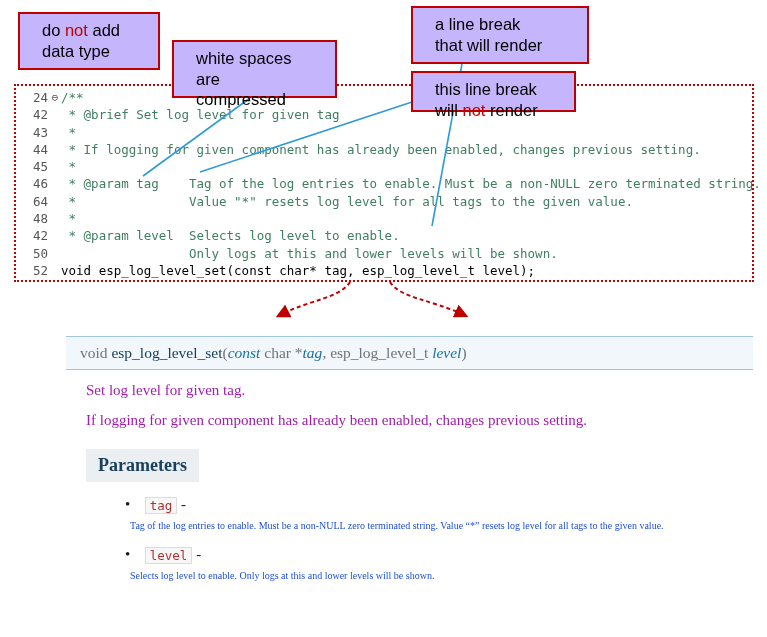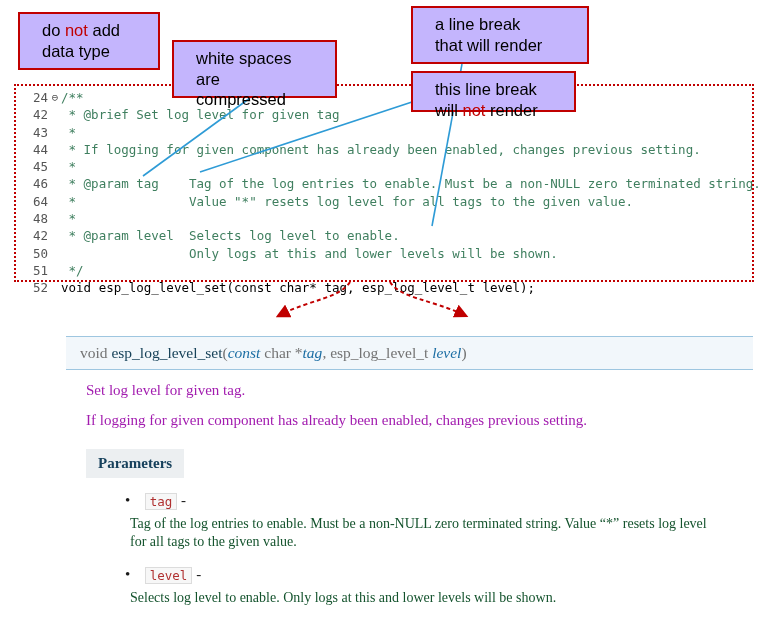--- a/index.html
+++ b/index.html
@@ -160,21 +160,21 @@
     font-size: 15px;
     color: #a21caf;
     font-family: Liberation Serif, serif;
     line-height: 1.35;
   }
   #params-header {
     margin: 18px 0 0 34px;
     display: inline-block;
     background: #eceff1;
     padding: 6px 12px;
-    font-size: 15px;
+    font-size: 18px;
     font-weight: bold;
     color: #17415c;
     font-family: "Liberation Serif", serif;
   }
   .param-item {
     margin: 14px 14px 0 73px;
     font-family: "Liberation Serif", serif;
     font-size: 15px;
     color: #1a1a1a;
   }
@@ -188,22 +188,22 @@
     border: 1px solid #dcdcdc;
     color: #b03030;
     font-family: "DejaVu Sans Mono", "Liberation Mono", monospace;
     font-size: 12.5px;
     padding: 0 4px;
     vertical-align: middle;
   }
   .param-desc {
     margin: 5px 60px 0 78px;
     font-family: "Liberation Serif", serif;
-    font-size: 14px;
-    color: #14532d;
+    font-size: 10px;
+    color: #1d4ed8;
     line-height: 1.35;
   }
 </style>
 </head>
 <body>
 
 <svg class="leader" width="767" height="300" style="left:0;top:0;">
 
   <line x1="250" y1="98" x2="143" y2="176" stroke="#2e9bd6" stroke-width="1.6"></line>
 
@@ -255,23 +255,20 @@
     <span class="gutter">64</span><span class="fold"></span><span class="code-text"> *               Value "*" resets log level for all tags to the given value.</span>
   </div>
   <div class="code-line">
     <span class="gutter">48</span><span class="fold"></span><span class="code-text"> *</span>
   </div>
   <div class="code-line">
     <span class="gutter">42</span><span class="fold"></span><span class="code-text"> * @param level  Selects log level to enable.</span>
   </div>
   <div class="code-line">
     <span class="gutter">50</span><span class="fold"></span><span class="code-text">                 Only logs at this and lower levels will be shown.</span>
-  </div>
-  <div class="code-line">
-    <span class="gutter">51</span><span class="fold"></span><span class="code-text"> */</span>
   </div>
   <div class="code-line">
     <span class="gutter">52</span><span class="fold"></span><span class="code-text src">void esp_log_level_set(const char* tag, esp_log_level_t level);</span>
   </div>
 </div>
 
 <svg id="connectors" viewBox="0 0 360 46">
   <defs>
     <marker id="arrowRed" markerWidth="7" markerHeight="7" refX="3.5" refY="3.5" orient="auto">
       <path d="M0,0 L7,3.5 L0,7 z" fill="#c00000"></path>

